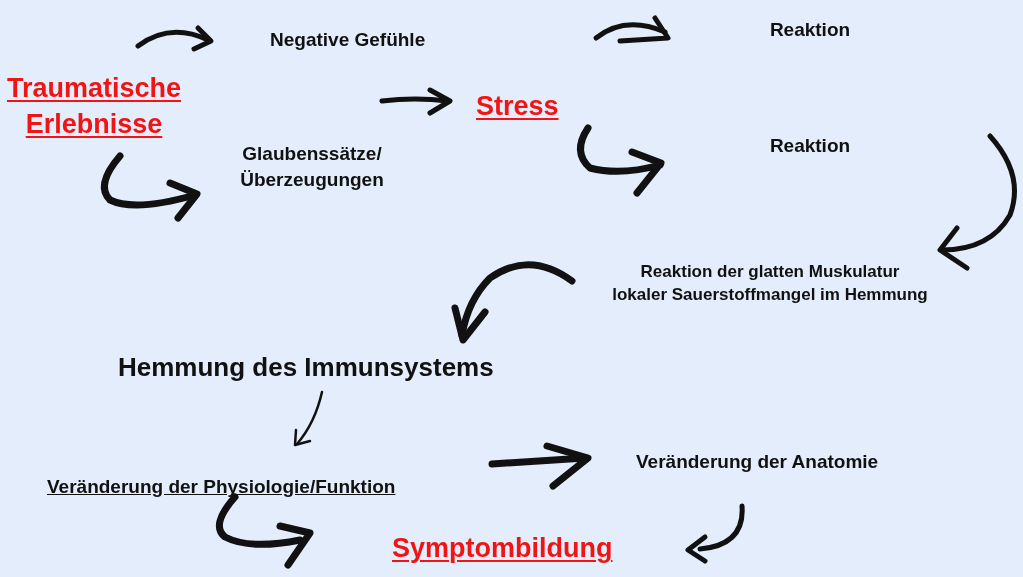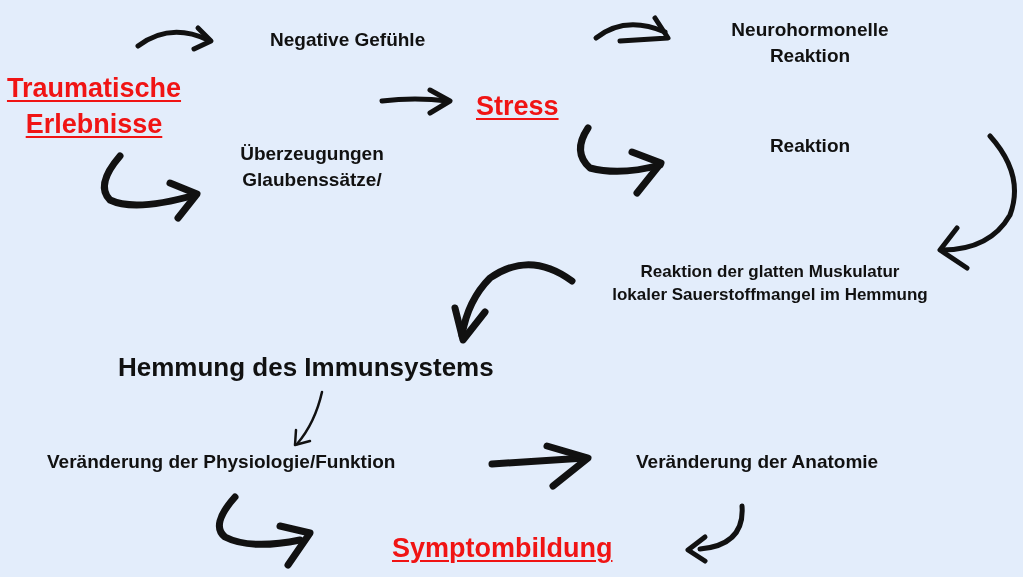--- a/index.html
+++ b/index.html
@@ -99,47 +99,46 @@
 <div class="node red" style="left:-6px; top:70px; width:200px;">
   <span>Traumatische </span>
   <span>Erlebnisse</span>
 </div>
 
 <div class="node n19" style="left:234px; top:27px;margin-left:36px;">
   <span>Negative Gefühle</span>
 </div>
 
 <div class="node n19" style="left:227px; top:141px; width:170px;">
+  <span>Glaubenssätze/</span>
   <span>Überzeugungen</span>
-  <span>Glaubenssätze/</span>
 </div>
 
 <div class="node red" style="left:476px; top:88px;">
   <span>Stress</span>
 </div>
 
 <div class="node n19" style="left:700px; top:17px; width:220px;">
-  <span>Neurohormonelle</span>
   <span>Reaktion</span>
 </div>
 
 <div class="node n19" style="left:700px; top:133px; width:220px;">
   <span>Reaktion</span>
 </div>
 
 <div class="node n17" style="left:595px; top:261px; width:350px;">
   <span>Reaktion der glatten Muskulatur</span>
   <span>lokaler Sauerstoffmangel im Hemmung</span>
 </div>
 
 <div class="node n22" style="left:118px; top:350px;">
   <span>Hemmung des Immunsystems</span>
 </div>
 
-<div class="node n19" style="left:47px; top:449px;">
+<div class="node n19" style="left:47px; top:474px;text-decoration:underline;">
   <span>Veränderung der Physiologie/Funktion</span>
 </div>
 
 <div class="node n19" style="left:636px; top:449px;">
   <span>Veränderung der Anatomie</span>
 </div>
 
 <div class="node red" style="left:392px; top:530px;">
   <span>Symptombildung</span>
 </div>

